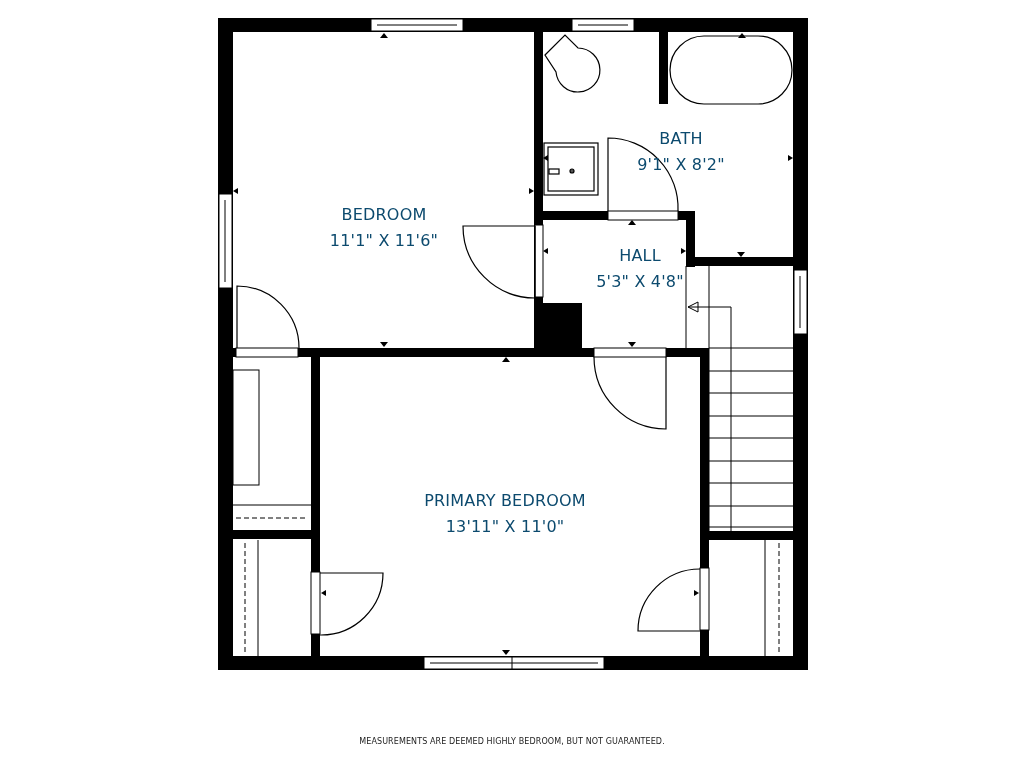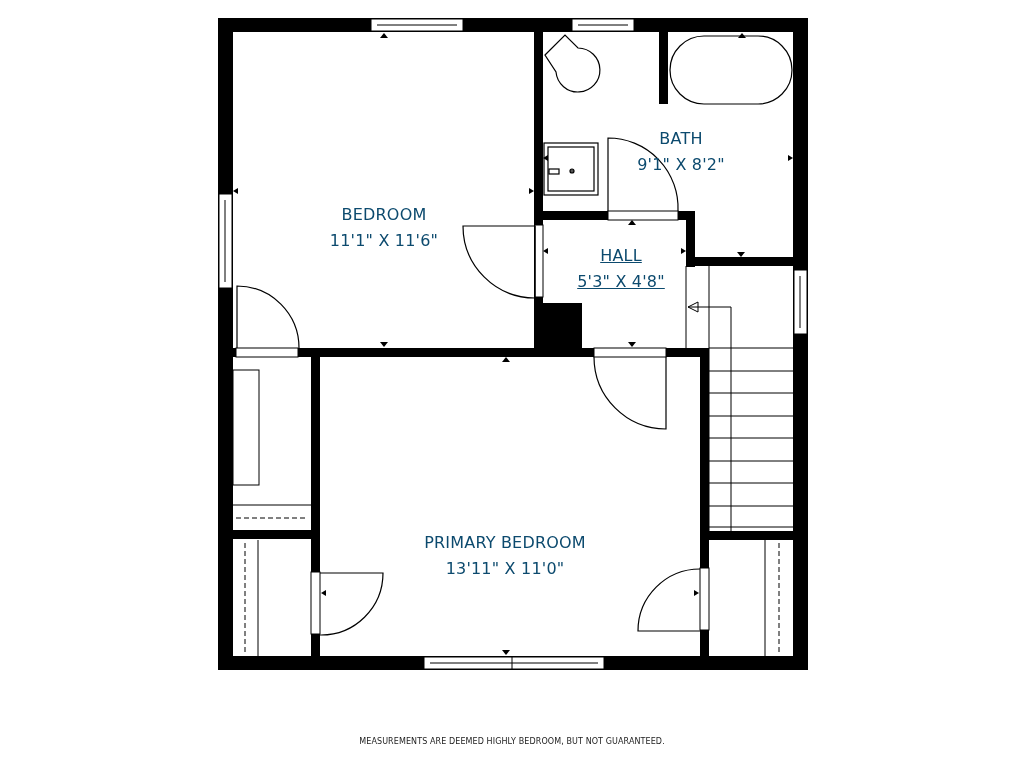--- a/index.html
+++ b/index.html
@@ -130,22 +130,22 @@
 </svg>
 
 <div class="room-label" style="left:384px; top:171px;margin-top:31px;">
   <div>BEDROOM</div>
   <div>11'1" X 11'6"</div>
 </div>
 <div class="room-label" style="left:681px; top:126px;">
   <div>BATH</div>
   <div>9'1" X 8'2"</div>
 </div>
-<div class="room-label" style="left:621px; top:243px;text-decoration:underline;">
+<div class="room-label" style="left:640px; top:243px;">
   <div>HALL</div>
   <div>5'3" X 4'8"</div>
 </div>
-<div class="room-label" style="left:505px; top:488px;margin-top:42px;">
+<div class="room-label" style="left:505px; top:488px;">
   <div>PRIMARY BEDROOM</div>
   <div>13'11" X 11'0"</div>
 </div>
 
 <div class="disclaimer">MEASUREMENTS ARE DEEMED HIGHLY BEDROOM, BUT NOT GUARANTEED.</div>
 
 </body></html>

